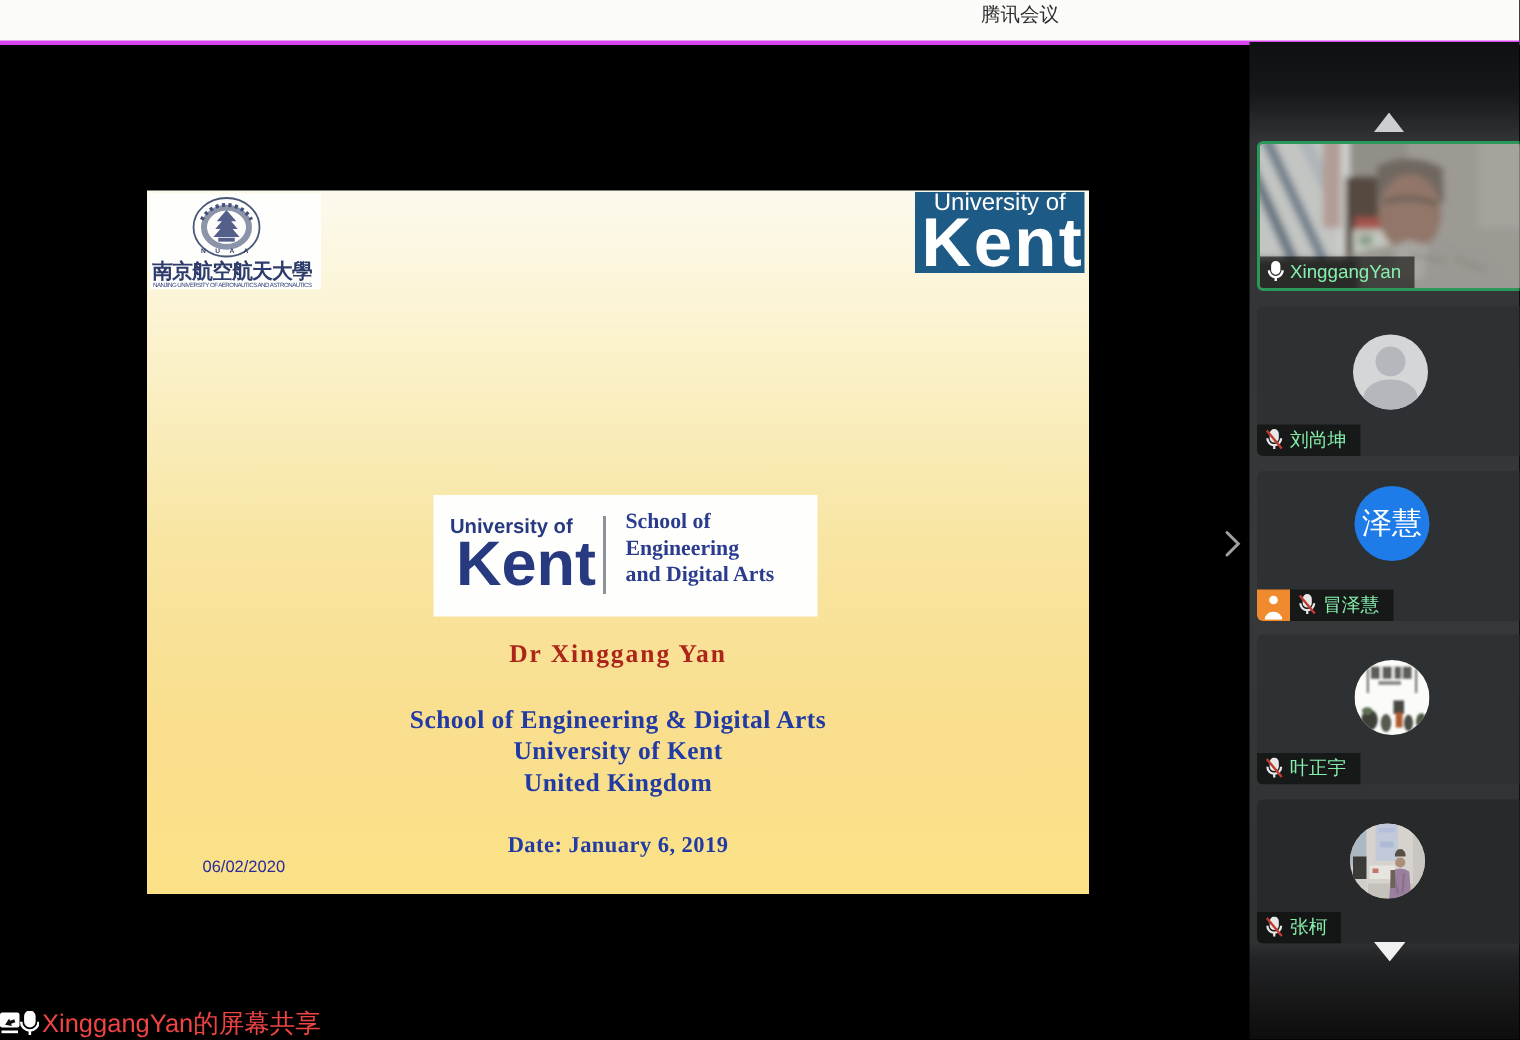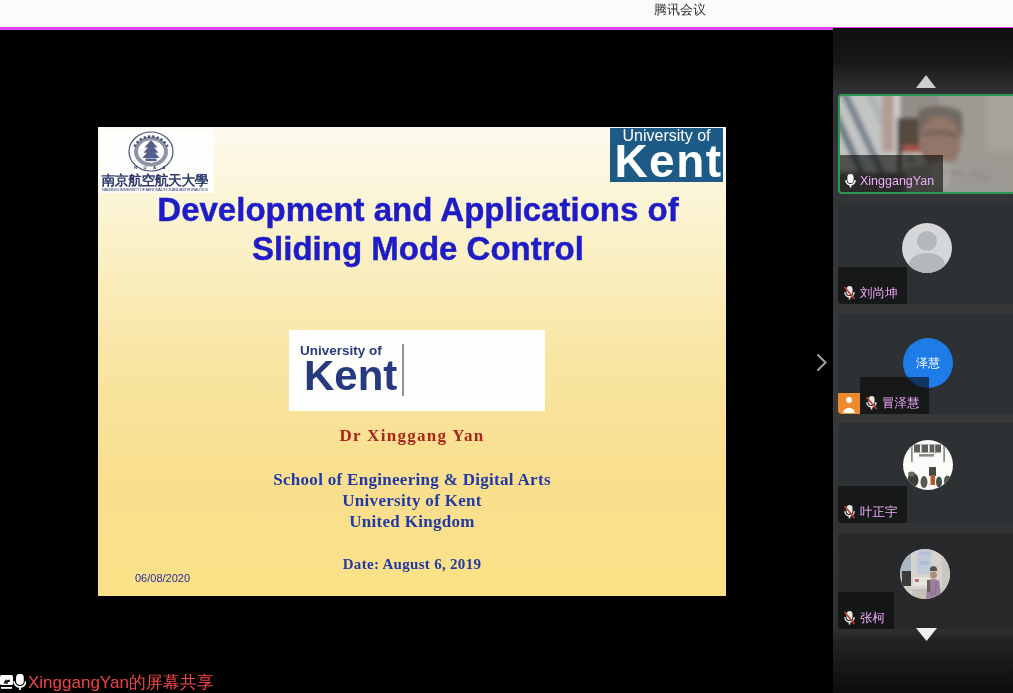--- a/index.html
+++ b/index.html
@@ -28,21 +28,21 @@
   #whitebox{left:191px;top:203px;width:256px;height:81px;background:#fefefc;}
   #whitebox .u{position:absolute;left:11px;top:13px;font-size:13.5px;font-weight:bold;color:#273a80;}
   #whitebox .k{position:absolute;left:15px;top:22px;font-size:42px;font-weight:bold;color:#273a80;}
   #whitebox .div{position:absolute;left:113px;top:14px;width:2px;height:52px;background:#8f9199;}
   #whitebox .sch{position:absolute;left:128px;top:10px;font-family:"Liberation Serif",serif;
        font-weight:bold;font-size:14.5px;line-height:17.5px;color:#2b3c8e;}
   
   #sidebar{left:833px;top:28px;width:180px;height:665px;background:linear-gradient(180deg,#0f1011 0%,#161718 5%,#313334 9.9%,#36383a 55%,#2e3032 90.4%,#222324 92%,#0d0d0e 100%);}
   .tile{position:absolute;left:5px;width:178px;height:100px;background:#2e3134;border-radius:4px;overflow:hidden;}
   .lbl{position:absolute;left:0;bottom:0;height:21px;background:rgba(10,11,10,0.62);
-       color:#f0abfc;font-size:12.5px;line-height:21px;padding:16px 9px 0 5px;white-space:nowrap;}
+       color:#86efac;font-size:12.5px;line-height:21px;padding:0 9px 0 5px;white-space:nowrap;}
   .lbl svg{vertical-align:-3px;margin-right:4px;}
   
   #chev{left:816px;top:353px;}
   
   #share{left:28px;top:671px;color:#ef4444;font-size:17px;}
 </style>
 </head>
 <body>
   <div class="abs" id="topbar">
     <div class="title">腾讯会议</div>
@@ -61,32 +61,32 @@
       <text x="51" y="39.5" font-size="4.4" fill="#2c3a66" text-anchor="middle" font-weight="bold" letter-spacing="2.6">N U A A</text>
       <text x="55" y="56" font-size="13.8" fill="#2e3c6c" text-anchor="middle" font-weight="bold" font-family="Liberation Serif" textLength="107">南京航空航天大學</text>
       <text x="55" y="62" font-size="4.1" fill="#36427a" text-anchor="middle" textLength="106">NANJING UNIVERSITY OF AERONAUTICS AND ASTRONAUTICS</text>
     </svg>
 
     <div class="abs" id="kentbox">
       <div class="u">University of</div>
       <div class="k">Kent</div>
     </div>
 
-    <div class="titleblk">Development and Applications of<br>Sliding Mode Control</div>
 
     <div class="abs" id="whitebox">
       <div class="u">University of</div>
       <div class="k">Kent</div>
       <div class="div"></div>
+      <div class="sch">School of<br>Engineering<br>and Digital Arts</div>
     </div>
 
     <div class="abs serif" id="drname">Dr Xinggang Yan</div>
     <div class="abs serif" id="addr">School of Engineering &amp; Digital Arts<br>University of Kent<br>United Kingdom</div>
-    <div class="abs serif" id="dateline">Date: August 6, 2019</div>
-    <div class="abs" id="datestamp">06/08/2020</div>
+    <div class="abs serif" id="dateline">Date: January 6, 2019</div>
+    <div class="abs" id="datestamp">06/02/2020</div>
   </div>
 
   <svg class="abs" id="chev" width="12" height="19" viewBox="0 0 12 19">
     <polyline points="2,2 9.5,9.5 2,17" fill="none" stroke="#9f9f9f" stroke-width="2" stroke-linecap="round"></polyline>
   </svg>
 
   <div class="abs" id="sidebar">
 
     <svg class="abs" style="left:83px;top:47px" width="20" height="13">
       <polygon points="10,0 20,13 0,13" fill="#ccced0"></polygon>
@@ -142,21 +142,21 @@
           <g fill="none" stroke="#e8e8e8" stroke-width="1.5">
             <rect x="4.2" y="0.8" width="4.6" height="7.5" rx="2.3" fill="#e8e8e8"></rect>
             <path d="M1.9 6.2 a4.6 4.6 0 0 0 9.2 0"></path>
             <path d="M6.5 11 v2.4"></path>
           </g>
           <line x1="1.5" y1="1" x2="11.5" y2="13" stroke="#c33b30" stroke-width="1.6"></line>
         </svg>刘尚坤</div>
     </div>
 
     <div class="tile" style="top:286px;">
-      <div style="position:absolute;left:65px;top:24px;width:50px;height:50px;border-radius:50%;background:#1e7ce9;color:#fff;font-size:12px;text-align:center;line-height:50px;">泽慧</div>
+      <div style="position:absolute;left:65px;top:10px;width:50px;height:50px;border-radius:50%;background:#1e7ce9;color:#fff;font-size:20px;text-align:center;line-height:50px;">泽慧</div>
       <div style="position:absolute;left:0px;bottom:0px;width:22px;height:21px;background:#ef8a2e;">
         <svg width="22" height="21" viewBox="0 0 22 21">
           <circle cx="11" cy="7" r="2.9" fill="#fff"></circle>
           <path d="M5.2 20 a5.8 5.2 0 0 1 11.6 0 Z" fill="#fff"></path>
         </svg>
       </div>
       <div class="lbl" style="left:22px;margin-top:16px;">
         <svg width="13" height="14" viewBox="0 0 13 14">
           <g fill="none" stroke="#e8e8e8" stroke-width="1.5">
             <rect x="4.2" y="0.8" width="4.6" height="7.5" rx="2.3" fill="#e8e8e8"></rect>

